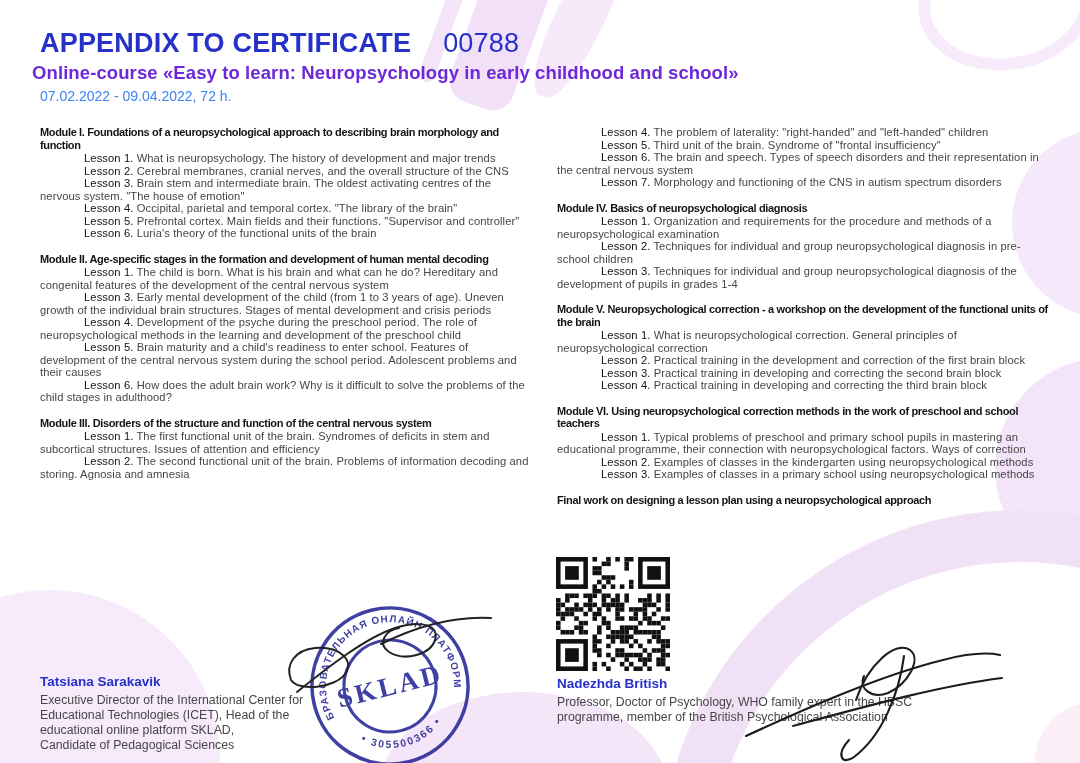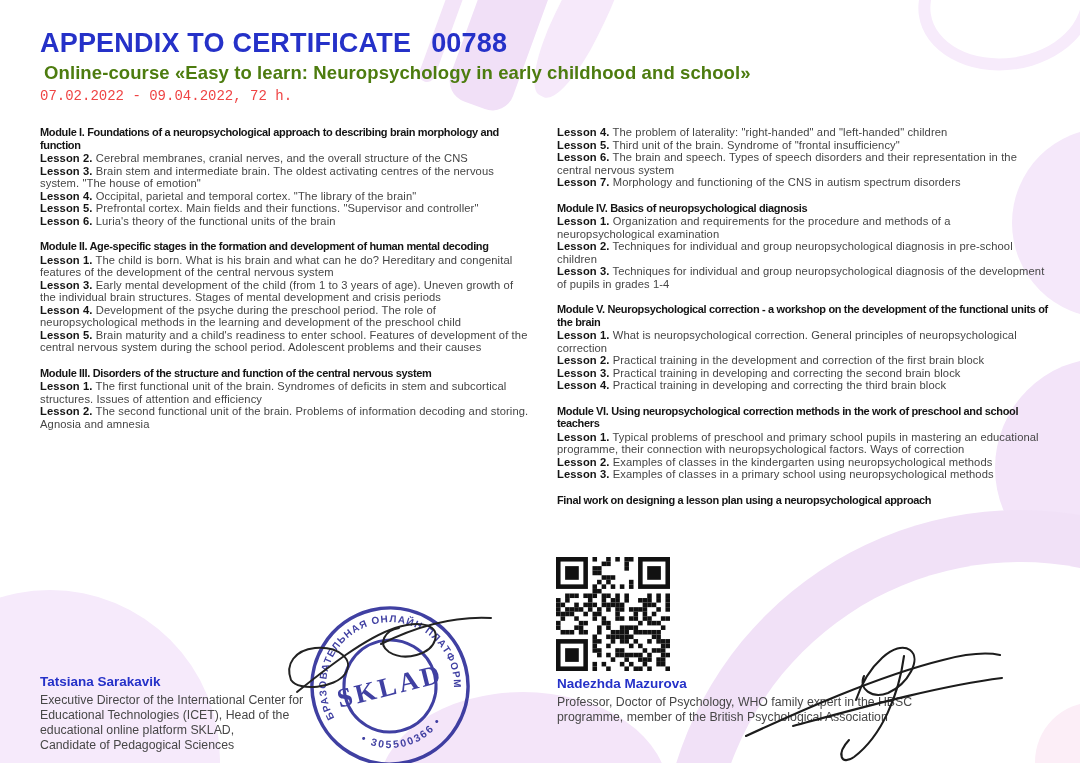--- a/index.html
+++ b/index.html
@@ -6,34 +6,34 @@
   .page{
     position:relative;width:1080px;height:763px;overflow:hidden;background:#ffffff;
     font-family:"Liberation Sans",sans-serif;outline:1px solid #ededed;
   }
   .decor{position:absolute;z-index:0;}
   .content{position:relative;z-index:2;}
 
   
   .title-row{position:absolute;left:40px;top:28px;color:#2531c8;font-weight:bold;
     font-size:27px;letter-spacing:0.2px;white-space:nowrap;}
-  .cert-no{font-weight:700;margin-left:20px;}
-  .subtitle{position:absolute;left:44px;top:62px;color:#4d7c0f;font-weight:bold;
+  .cert-no{font-weight:400;margin-left:32px;}
+  .subtitle{position:absolute;left:32px;top:62px;color:#6d28d9;font-weight:bold;
     font-size:18.5px;letter-spacing:0.1px;white-space:nowrap;}
-  .daterow{position:absolute;left:40px;top:88px;color:#ef4444;font-size:14px;font-family:Liberation Mono, monospace;}
+  .daterow{position:absolute;left:40px;top:88px;color:#3b82f6;font-size:14px;}
 
   
   .col{position:absolute;top:126px;font-size:11.2px;line-height:12.5px;
     letter-spacing:0.1px;color:#454545;}
   .col-left{left:40px;width:492px;}
   .col-right{left:557px;width:492px;}
   .block{margin:0 0 13px 0;}
   .mh{font-weight:bold;color:#141414;font-size:11px;letter-spacing:-0.35px;margin:0 0 1px 0;}
   .ls{margin:0;}
-  .ll{font-weight:bold;color:#141414;}
+  .ll{font-weight:normal;color:#141414;margin-left:44px;}
 
   
   .sig-name{position:absolute;color:#2531c8;font-weight:bold;font-size:13.5px;}
   .role{position:absolute;color:#474747;font-size:12.3px;line-height:15px;white-space:pre-line;}
   .sig-name-left{left:40px;top:674px;}
   .role-left{left:40px;top:693px;width:330px;}
   .sig-name-right{left:557px;top:676px;}
   .role-right{left:557px;top:695px;width:450px;}
 
   .stamp{position:absolute;left:306px;top:602px;z-index:3;transform:rotate(-14deg);opacity:0.93;}
@@ -63,32 +63,34 @@
 
     <div class="title-row">
       <span>APPENDIX TO CERTIFICATE</span><span class="cert-no">00788</span>
     </div>
     <div class="subtitle">Online-course «Easy to learn: Neuropsychology in early childhood and school»</div>
     <div class="daterow">07.02.2022 - 09.04.2022, 72 h.</div>
 
     <div class="col col-left" id="col-left">
         <div class="block">
           <div class="mh">Module I. Foundations of a neuropsychological approach to describing brain morphology and function</div>
+          <p class="ls"><span class="ll">Lesson 1.</span> What is neuropsychology. The history of development and major trends</p>
           <p class="ls"><span class="ll">Lesson 2.</span> Cerebral membranes, cranial nerves, and the overall structure of the CNS</p>
           <p class="ls"><span class="ll">Lesson 3.</span> Brain stem and intermediate brain. The oldest activating centres of the nervous system. "The house of emotion"</p>
           <p class="ls"><span class="ll">Lesson 4.</span> Occipital, parietal and temporal cortex. "The library of the brain"</p>
           <p class="ls"><span class="ll">Lesson 5.</span> Prefrontal cortex. Main fields and their functions. "Supervisor and controller"</p>
           <p class="ls"><span class="ll">Lesson 6.</span> Luria's theory of the functional units of the brain</p>
         </div>
         <div class="block">
           <div class="mh">Module II. Age-specific stages in the formation and development of human mental decoding</div>
           <p class="ls"><span class="ll">Lesson 1.</span> The child is born. What is his brain and what can he do? Hereditary and congenital features of the development of the central nervous system</p>
           <p class="ls"><span class="ll">Lesson 3.</span> Early mental development of the child (from 1 to 3 years of age). Uneven growth of the individual brain structures. Stages of mental development and crisis periods</p>
           <p class="ls"><span class="ll">Lesson 4.</span> Development of the psyche during the preschool period. The role of neuropsychological methods in the learning and development of the preschool child</p>
           <p class="ls"><span class="ll">Lesson 5.</span> Brain maturity and a child's readiness to enter school. Features of development of the central nervous system during the school period. Adolescent problems and their causes</p>
+          <p class="ls"><span class="ll">Lesson 6.</span> How does the adult brain work? Why is it difficult to solve the problems of the child stages in adulthood?</p>
         </div>
         <div class="block">
           <div class="mh">Module III. Disorders of the structure and function of the central nervous system</div>
           <p class="ls"><span class="ll">Lesson 1.</span> The first functional unit of the brain. Syndromes of deficits in stem and subcortical structures. Issues of attention and efficiency</p>
           <p class="ls"><span class="ll">Lesson 2.</span> The second functional unit of the brain. Problems of information decoding and storing. Agnosia and amnesia</p>
         </div>
       </div>
     <div class="col col-right" id="col-right">
         <div class="block">
           <p class="ls"><span class="ll">Lesson 4.</span> The problem of laterality: "right-handed" and "left-handed" children</p>
@@ -337,21 +339,21 @@
         <rect x="91.19999999999999" y="109.44" width="4.56" height="4.56" fill="#111111"></rect>
         <rect x="109.44" y="109.44" width="4.56" height="4.56" fill="#111111"></rect>
       </svg>
 
     <div class="sig-name sig-name-left">Tatsiana Sarakavik</div>
     <div class="role role-left" id="role-left">Executive Director of the International Center for
 Educational Technologies (ICET), Head of the
 educational online platform SKLAD,
 Candidate of Pedagogical Sciences</div>
 
-    <div class="sig-name sig-name-right">Nadezhda Mazurova</div>
+    <div class="sig-name sig-name-right">Nadezhda British</div>
     <div class="role role-right" id="role-right">Professor, Doctor of Psychology, WHO family expert in the HBSC
 programme, member of the British Psychological Association</div>
 
     <svg class="stamp" width="168" height="168" viewBox="0 0 168 168">
       <circle cx="84" cy="84" r="78" fill="none" stroke="#32329b" stroke-width="3.6"></circle>
       <circle cx="84" cy="84" r="46" fill="none" stroke="#32329b" stroke-width="3"></circle>
       <defs>
         <path id="arcT" d="M 22 100 A 64 64 0 1 1 146 100" fill="none"></path>
         <path id="arcB" d="M 26 106 A 62 62 0 0 0 142 106" fill="none"></path>
       </defs>

